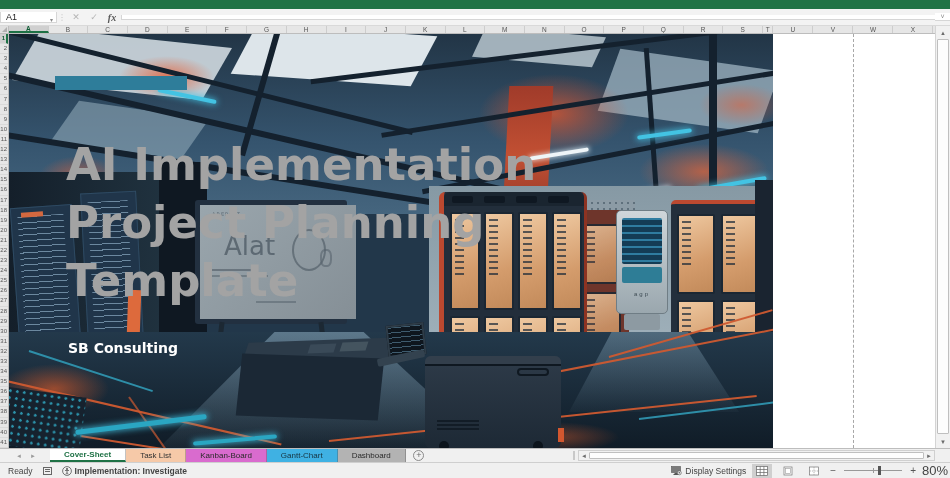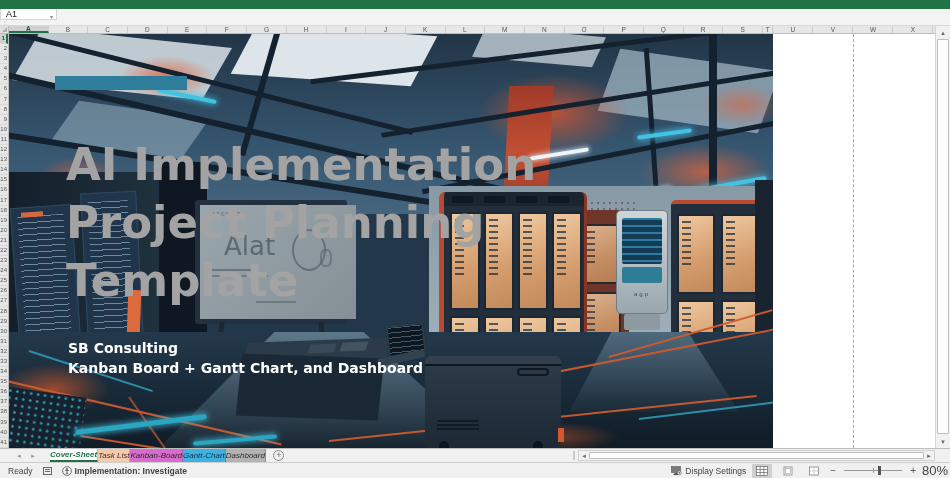--- a/index.html
+++ b/index.html
@@ -1,21 +1,21 @@
 <!DOCTYPE html>
 <html><head>
 <meta charset="utf-8">
 <style>
   html,body{margin:0;padding:0;background:#c8c8c8;}
   *{box-sizing:border-box;}
   .app{position:relative;width:950px;height:478px;background:#fff;overflow:hidden;
        font-family:"Liberation Sans",sans-serif;color:#333;cursor:default;}
   
   .titlebar{height:9px;background:#217346;}
-  .frow{height:17px;background:#f3f3f3;display:flex;align-items:flex-start;border-bottom:1px solid #d9d9d9;flex-direction:column;}
+  .frow{height:17px;background:#f3f3f3;display:flex;align-items:center;border-bottom:1px solid #d9d9d9;}
   .namebox{width:57px;background:#fff;border:1px solid #d6d6d6;border-top:none;display:flex;align-items:center;
            padding-left:5px;font-size:9px;color:#222;position:relative;}
   .namebox .dd{position:absolute;right:3px;top:5px;color:#8a8a8a;font-size:6px;line-height:6px;}
   .fsep{width:10px;display:flex;align-items:center;justify-content:center;color:#c0c0c0;font-size:8px;}
   .ficon{width:18px;display:flex;align-items:center;justify-content:center;color:#b5b5b5;font-size:9px;}
   .ficon.fx{color:#595959;font-style:italic;font-family:"Liberation Serif",serif;font-weight:bold;font-size:10px;}
   .fbar{flex:1;background:#fff;border:1px solid #d6d6d6;border-top:none;border-right:none;
         font-size:9px;padding:2px 4px;color:#222;}
   .fexpand{width:15px;background:#fff;display:flex;align-items:center;justify-content:center;
            color:#8a8a8a;font-size:7px;border-bottom:1px solid #d6d6d6;}
@@ -34,21 +34,21 @@
   .pagebreak{position:absolute;left:853px;top:0;height:414px;border-left:1px dashed #a8a8a8;z-index:2;}
   
   .vscroll{position:absolute;top:26px;right:0;width:15px;height:422px;background:#f1f1f1;border-left:1px solid #d4d4d4;z-index:9;}
   .vs-btn{height:13px;display:flex;align-items:center;justify-content:center;font-size:6px;color:#6a6a6a;}
   .vs-btn.bottom{position:absolute;bottom:0;left:0;right:0;}
   .vs-thumb{position:absolute;left:1px;right:1px;top:13px;bottom:14px;background:#fdfdfd;border:1px solid #bfbfbf;border-radius:1px;}
   
   .tabstrip{height:14px;background:#f0f0f0;display:flex;align-items:stretch;border-top:1px solid #bdbdbd;position:relative;font-size:8px;}
   .tabnav{width:14px;display:flex;align-items:center;justify-content:center;color:#9a9a9a;font-size:6px;}
   .tabs{display:flex;align-items:stretch;margin-left:18px;}
-  .tab{display:flex;align-items:center;padding:0 0;border-right:1px solid rgba(80,80,80,.35);color:#333;white-space:nowrap;font-style:italic;}
+  .tab{display:flex;align-items:center;padding:0 14px;border-right:1px solid rgba(80,80,80,.35);color:#333;white-space:nowrap;}
   .tab.active{background:#fff;font-weight:bold;border-bottom:2px solid #1e7145;}
   .addsheet{width:26px;display:flex;align-items:center;justify-content:center;}
   .addsheet span{width:11px;height:11px;border:1px solid #8a8a8a;border-radius:50%;color:#6a6a6a;
                  font-size:9px;line-height:9px;text-align:center;}
   .hscroll{position:absolute;right:15px;top:1px;bottom:1px;width:357px;background:#f1f1f1;border:1px solid #d0d0d0;
            display:flex;align-items:stretch;}
   .hs-btn{width:10px;display:flex;align-items:center;justify-content:center;font-size:6px;color:#6a6a6a;}
   .hs-thumb{flex:1;background:#fdfdfd;border:1px solid #bfbfbf;border-radius:1px;margin:1px 0;}
   .splitter{position:absolute;right:375px;top:2px;bottom:2px;width:2px;background:#c9c9c9;}
   
@@ -272,21 +272,20 @@
 
       <div class="teal" style="left:66px;top:388px;width:132px;height:5px;transform:rotate(-7deg);background:#2aa6c2;"></div>
       <div class="teal" style="left:184px;top:404px;width:84px;height:4px;transform:rotate(-5deg);background:#2aa6c2;"></div>
 
       <div class="cover-title">
         <div>AI Implementation</div>
         <div>Project Planning</div>
         <div>Template</div>
       </div>
       <div class="cover-sub" style="top:306px;font-size:14px;">SB Consulting</div>
-      <div class="cover-sub" style="top:326px;font-size:14px;">Kanban Board + Gantt Chart, and Dashboard</div>
     </div>
 
     <div class="pagebreak"></div>
     <div class="rowhdrs" id="rowhdrs">
         <div class="row-h sel">1</div>
         <div class="row-h">2</div>
         <div class="row-h">3</div>
         <div class="row-h">4</div>
         <div class="row-h">5</div>
         <div class="row-h">6</div>

